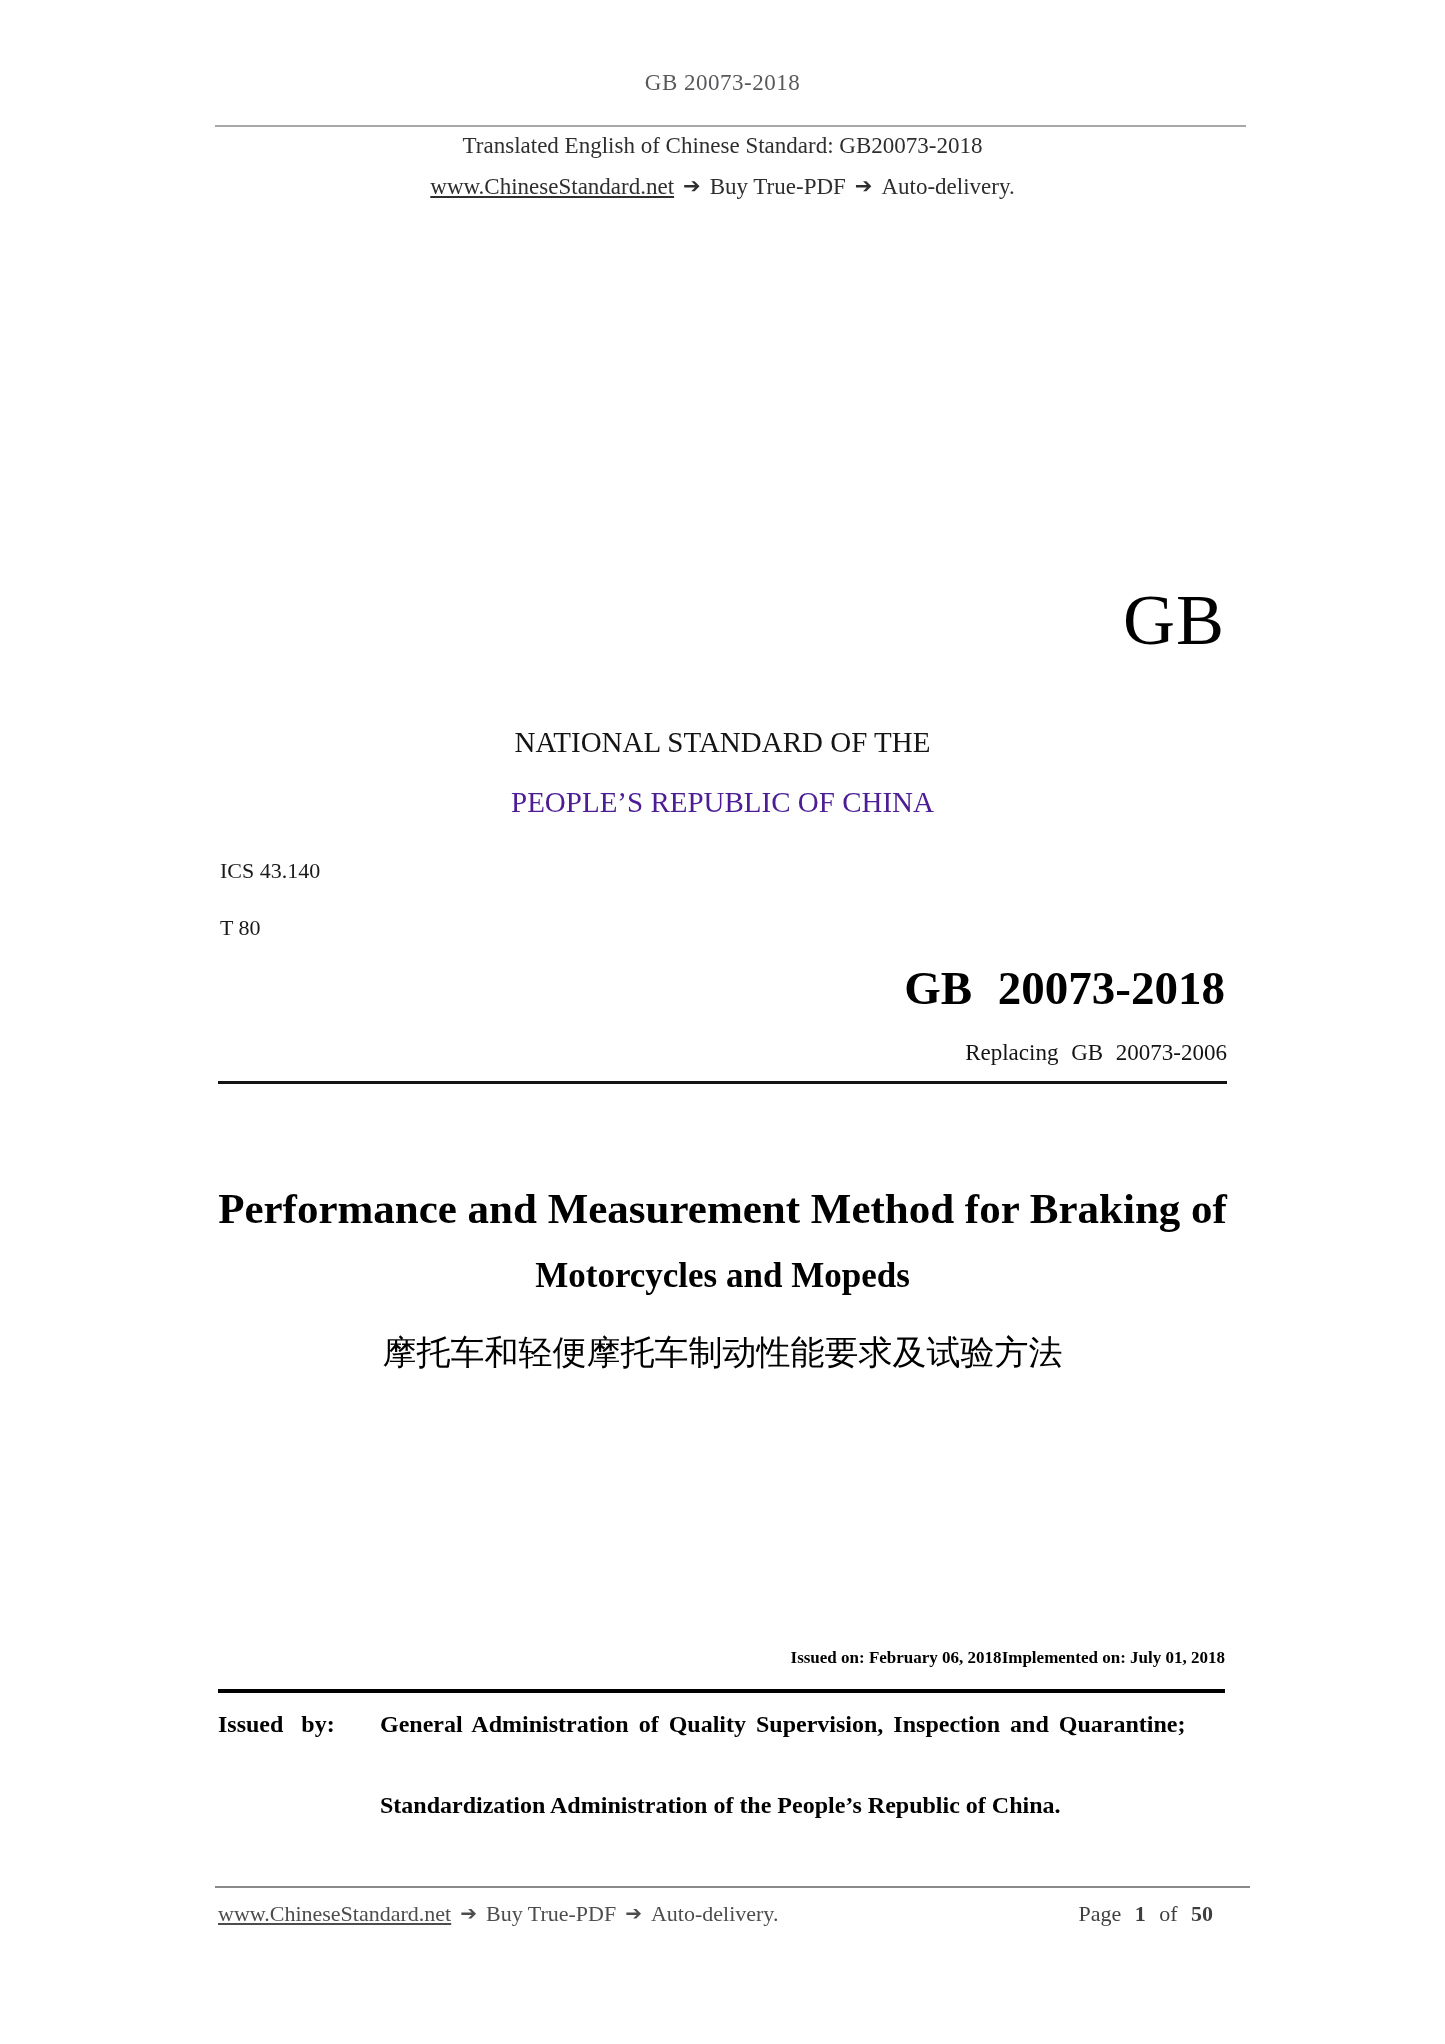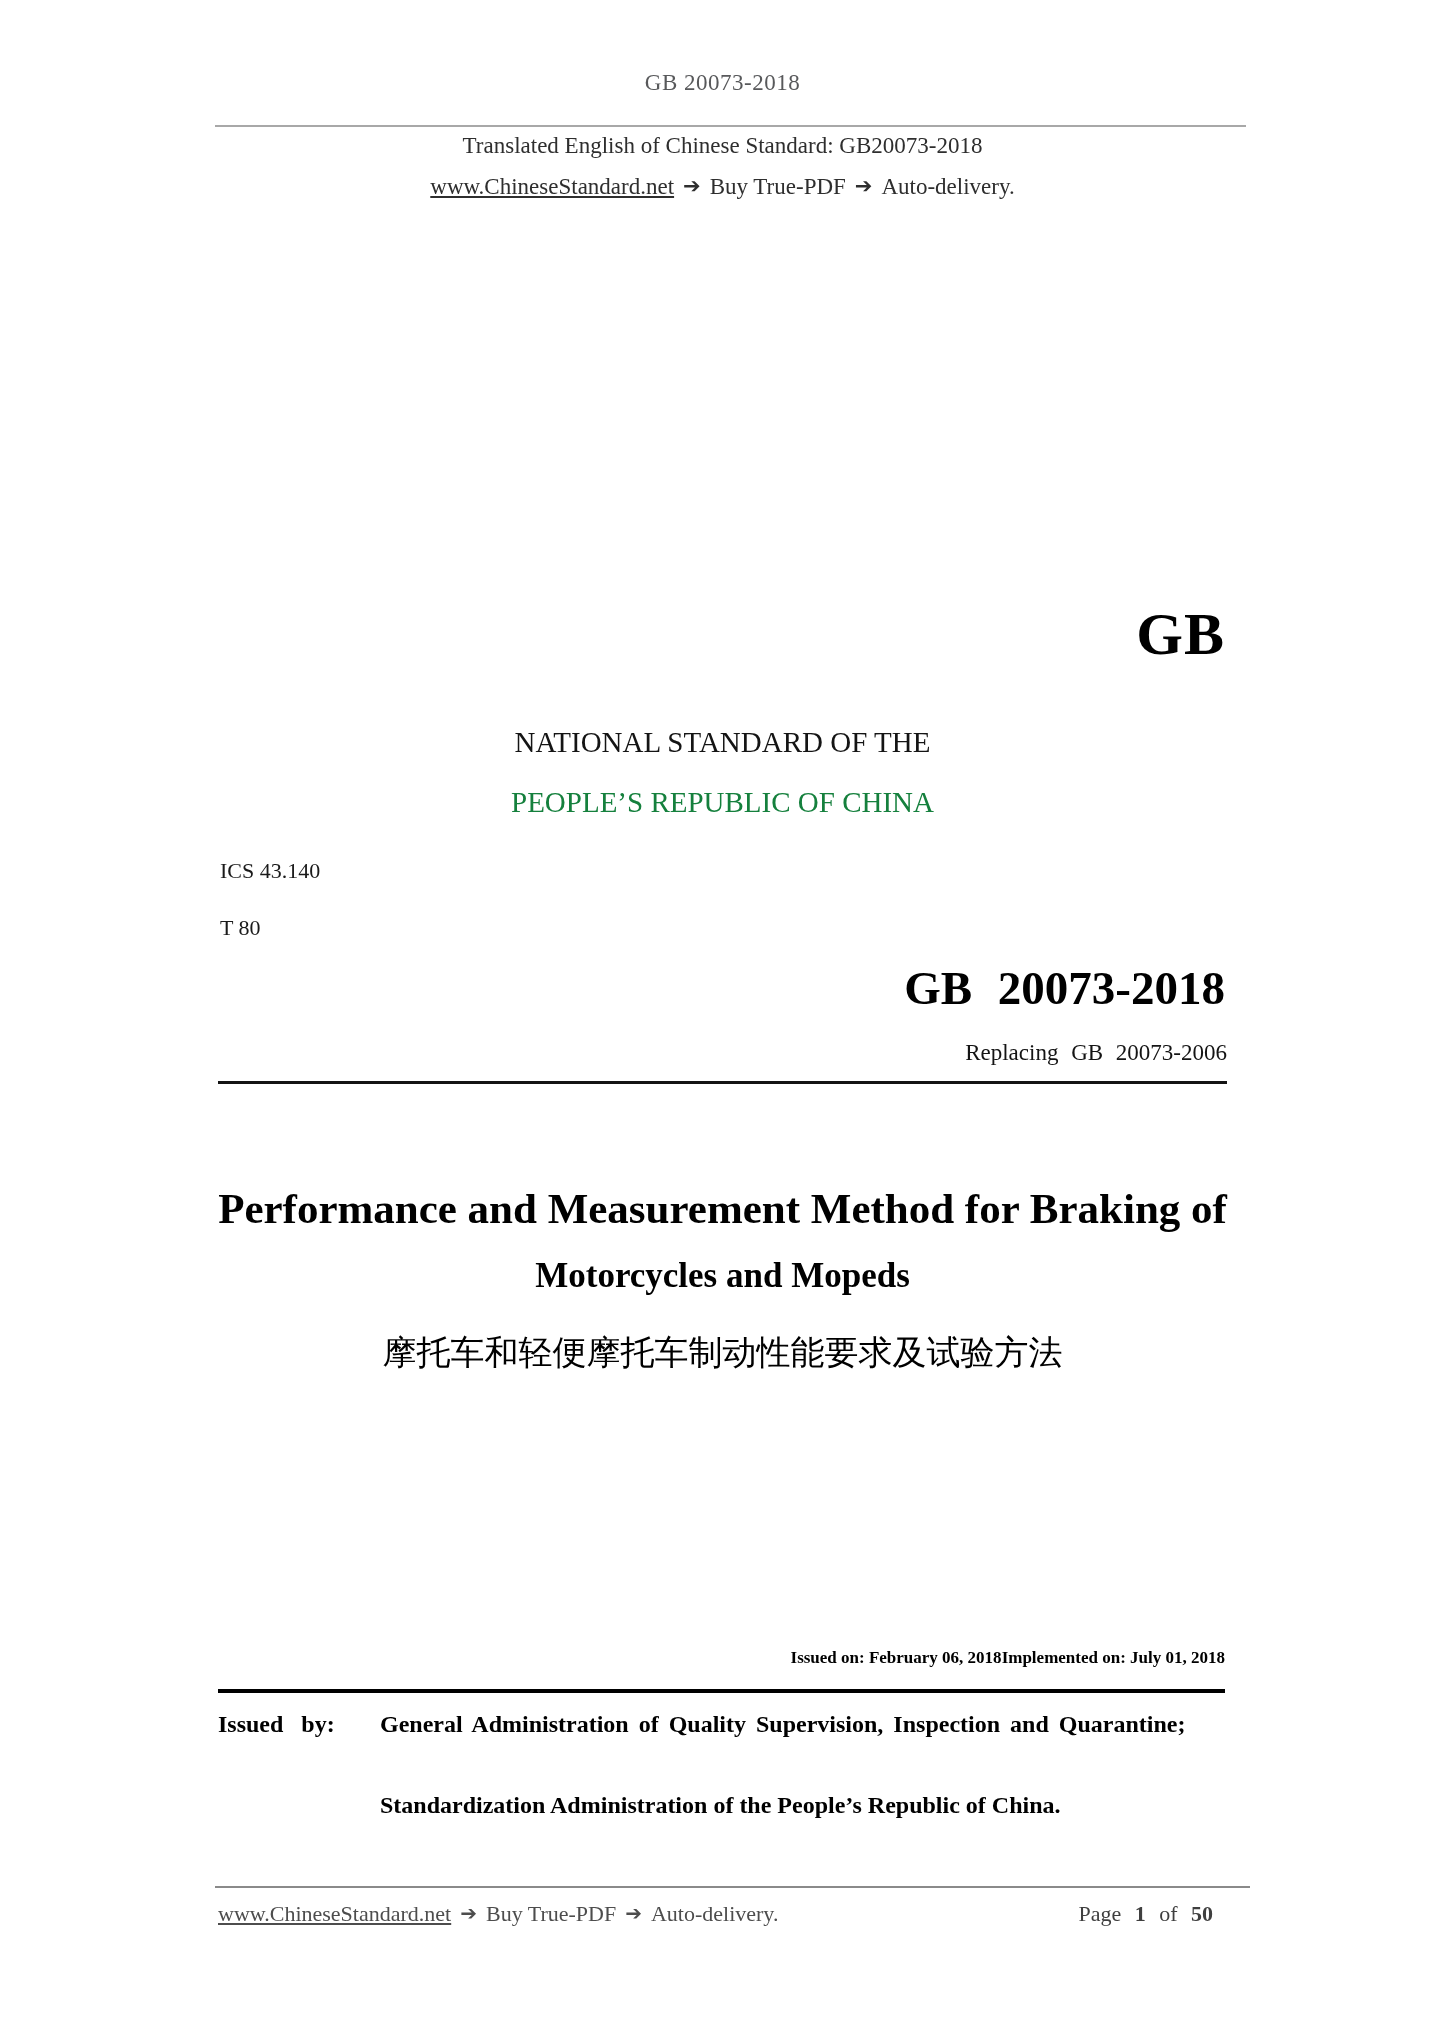--- a/index.html
+++ b/index.html
@@ -17,23 +17,23 @@
 
   
   .intro { font-size:23px; color:#2e2e2e; }
   .intro-translated { top:133px; }
   .intro-linkline { top:174px; }
   .intro-email { top:215px; }
   .link { text-decoration:underline; cursor:pointer; }
   .arrow { font-family:"DejaVu Sans","Liberation Sans",sans-serif; font-size:21px; margin:0 9px; position:relative; top:-1px; }
 
   
-  .gb-logo { top:584px; right:220px; font-size:60px; font-weight:bold; line-height:1; color:#000000; letter-spacing:1px;margin-top:20px; }
+  .gb-logo { top:584px; right:220px; font-size:72px; font-weight:normal; line-height:1; color:#000000; letter-spacing:1px; }
   .nat-line1 { top:726px; font-size:29px; color:#141414; }
-  .nat-line2 { top:786px; font-size:29px; color:#15803d;text-align:center; }
+  .nat-line2 { top:786px; font-size:29px; color:#4c1d95;text-align:center; }
   .ics { top:858px; left:220px; font-size:22px; color:#1a1a1a; }
   .tclass { top:915px; left:220px; font-size:22px; color:#1a1a1a; }
   .std-code { top:964px; right:220px; font-size:47px; font-weight:bold; word-spacing:14px; line-height:1.05; color:#000000; }
   .replacing { top:1040px; right:218px; font-size:23px; word-spacing:7px; color:#141414; }
   .rule-mid { top:1081px; left:218px; width:1009px; height:3px; background:#141414; }
 
   
   .title-en1 { top:1184px; font-size:43px; font-weight:bold; color:#000000; }
   .title-en2 { top:1256px; font-size:35px; font-weight:bold; color:#000000; }
   .title-zh  { top:1330px; font-size:34px; color:#000000; }

